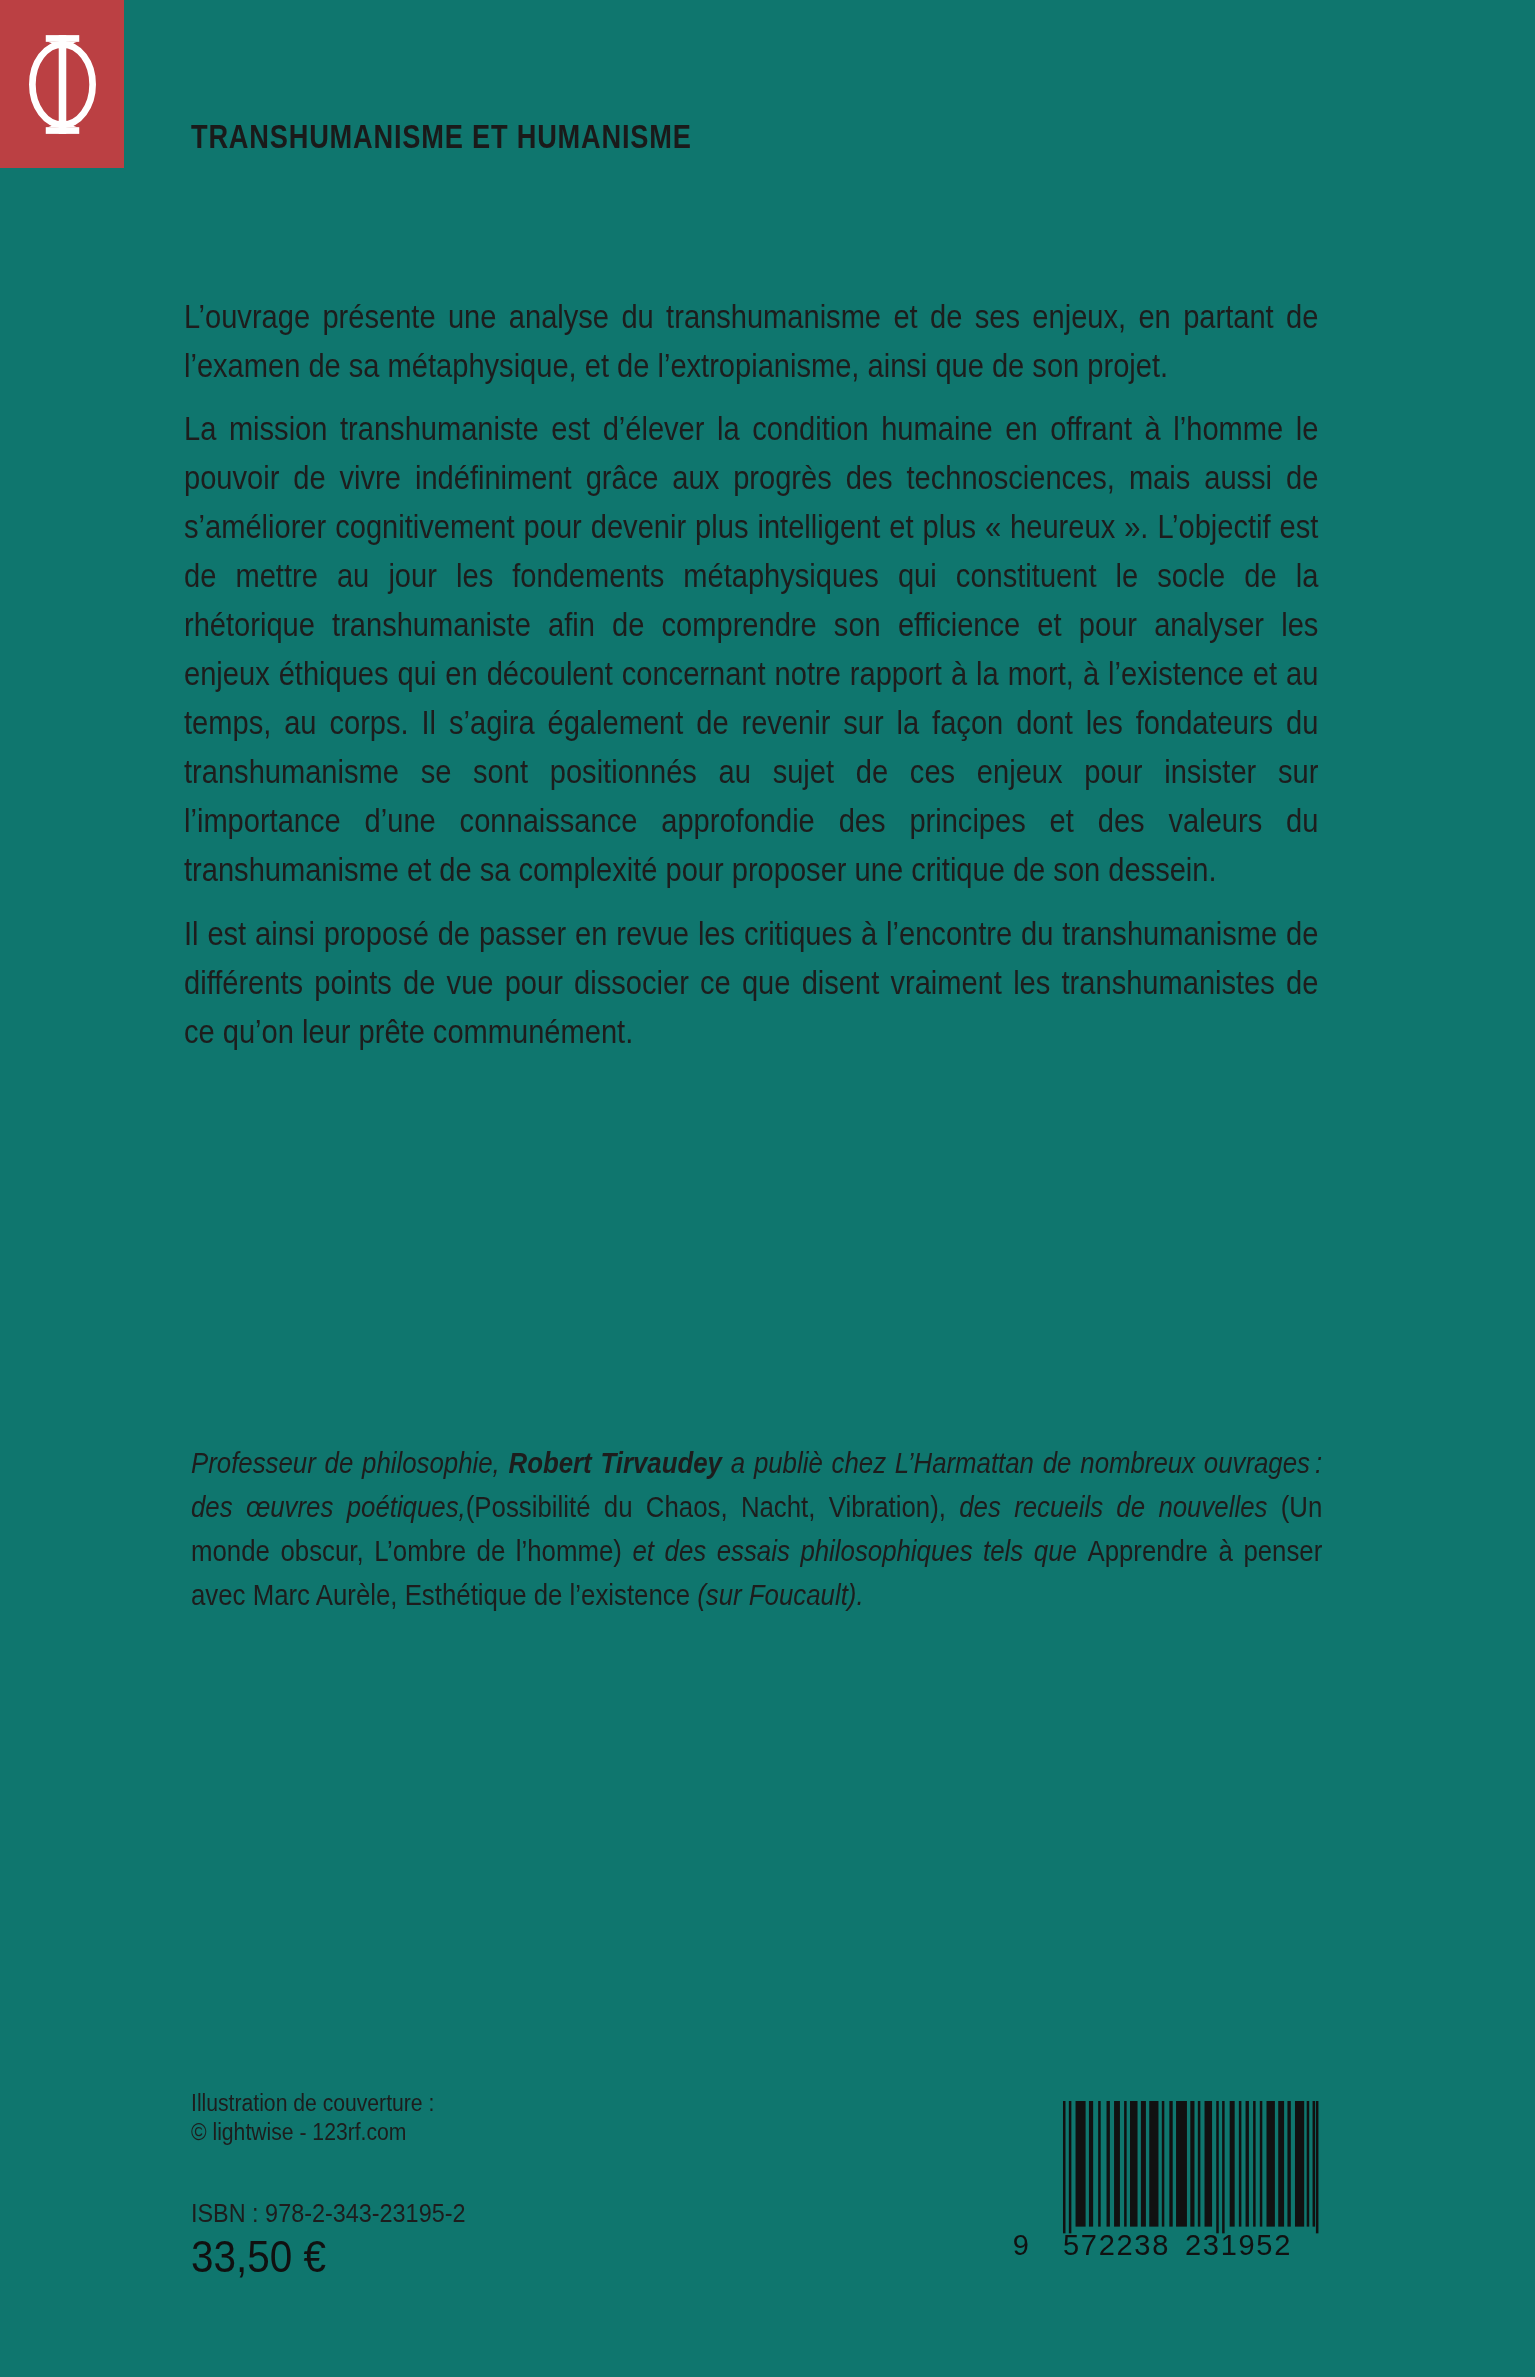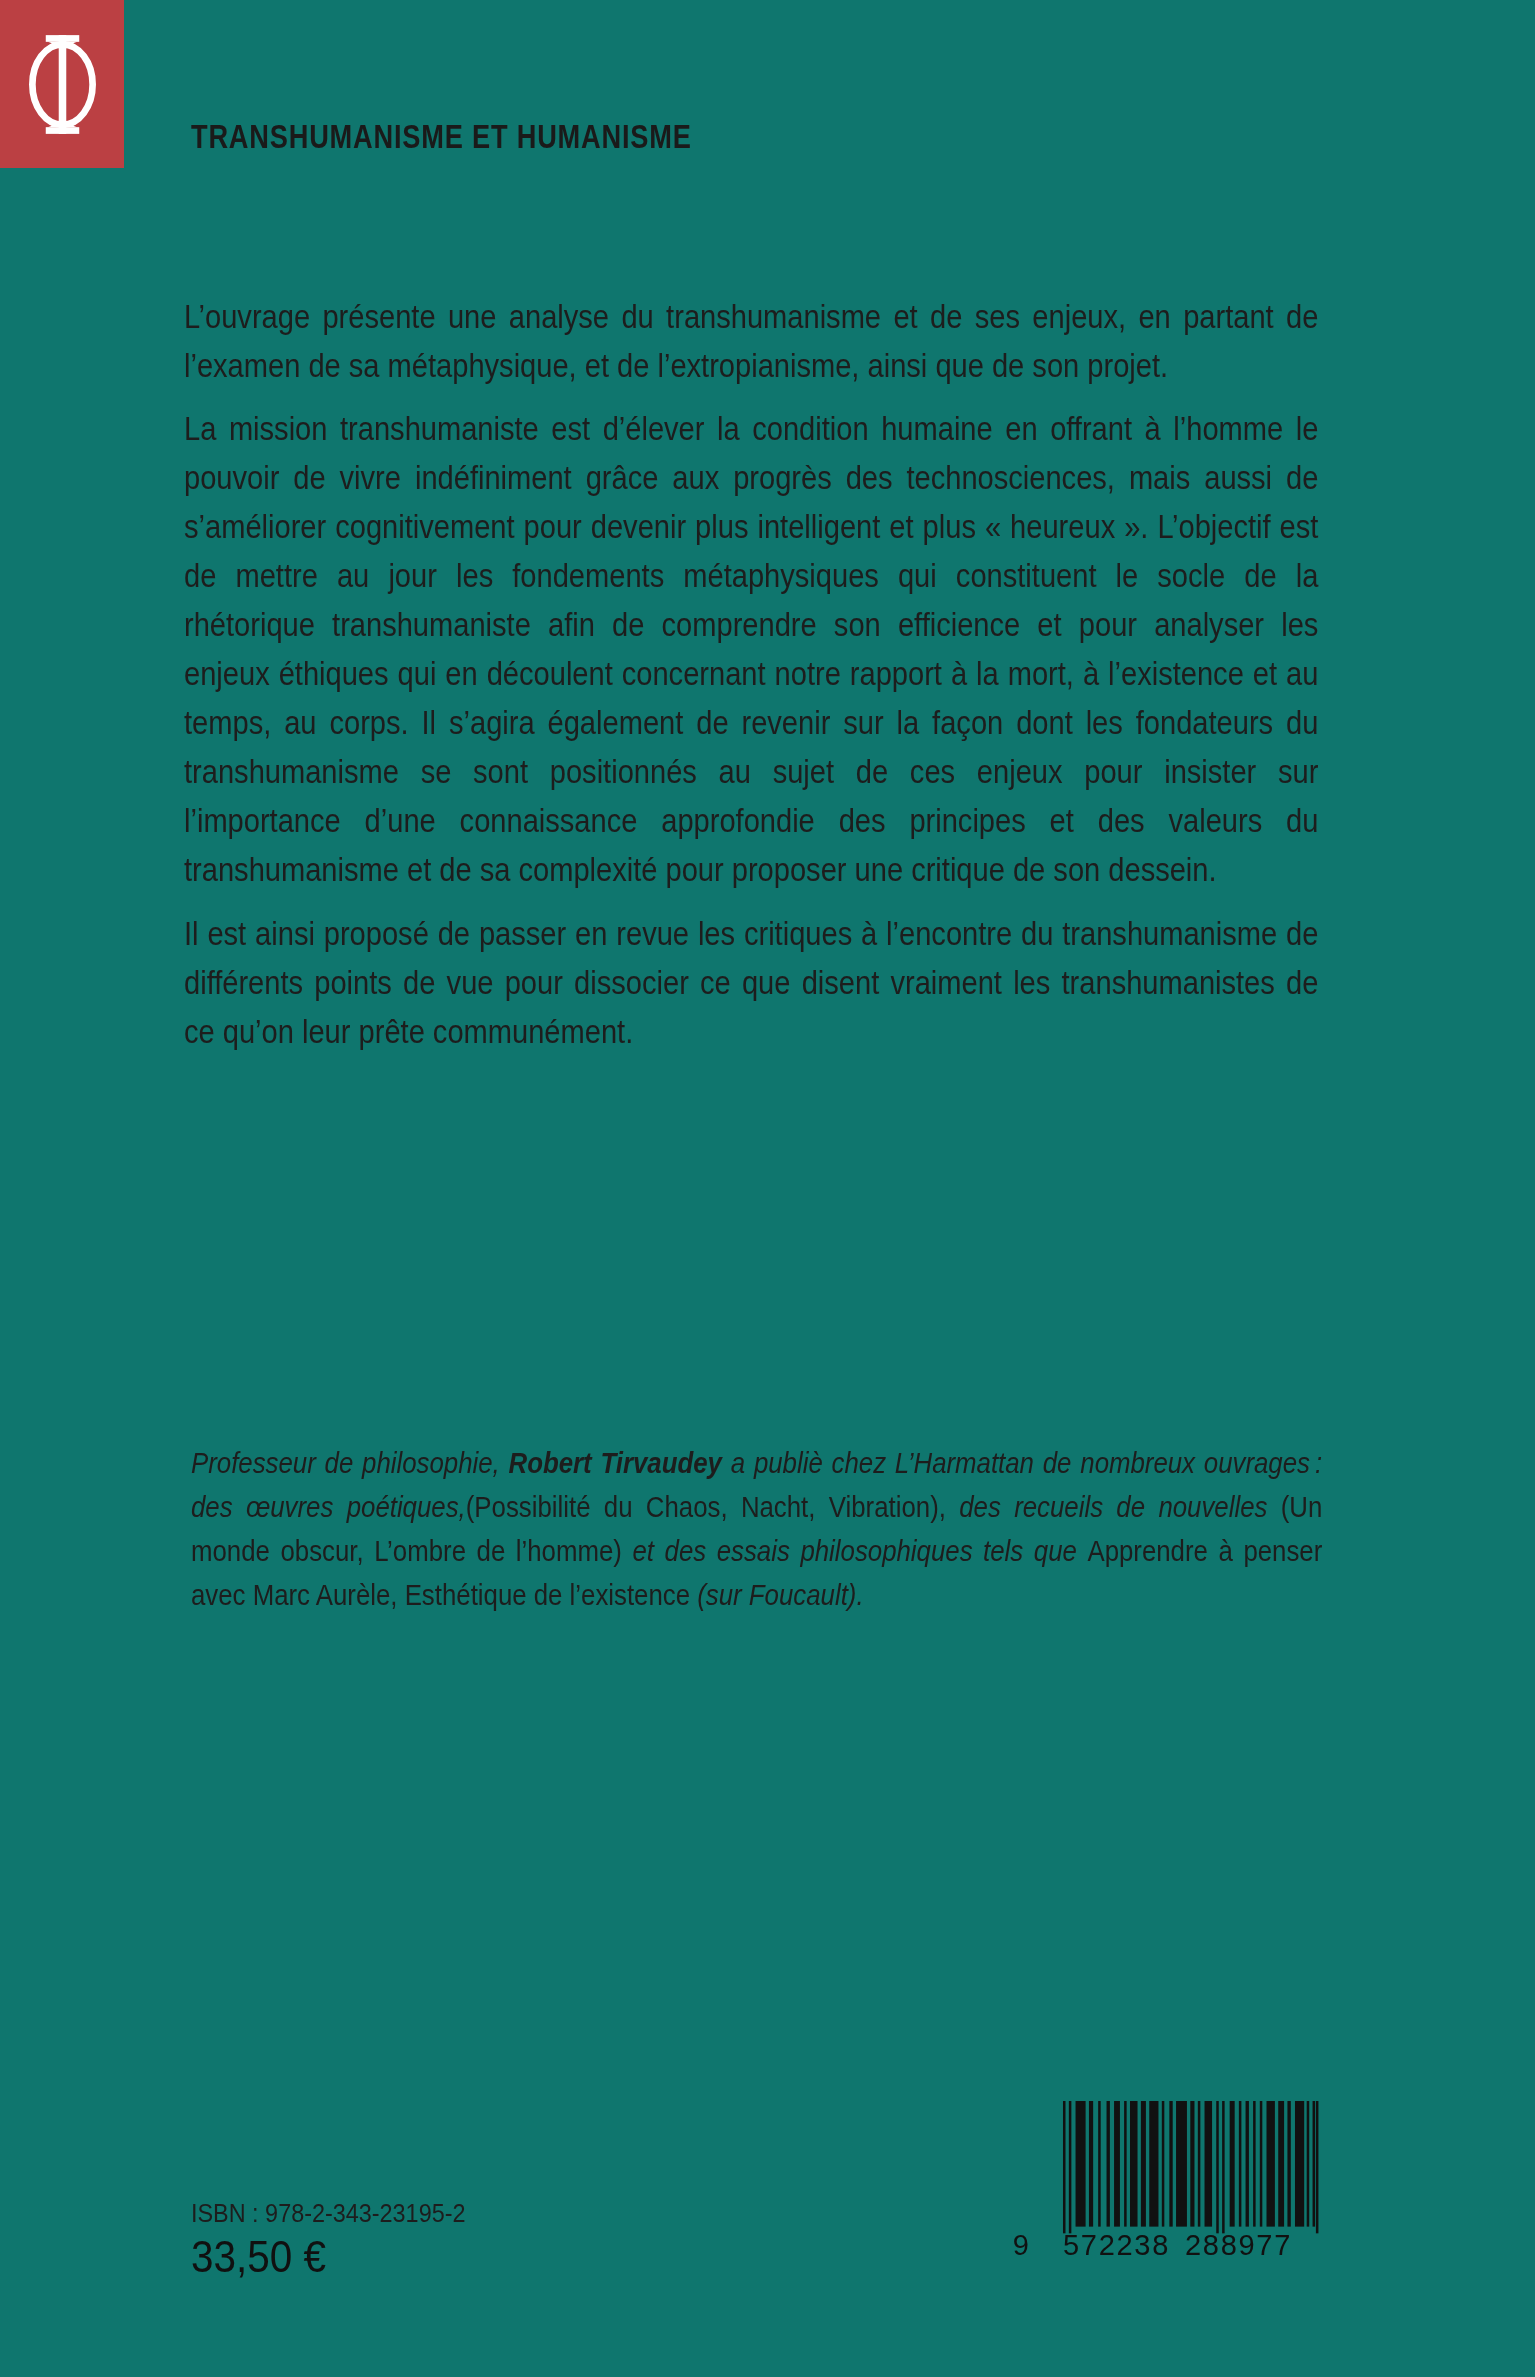--- a/index.html
+++ b/index.html
@@ -211,20 +211,24 @@
   <div class="body-col">
     <p class="para">L’ouvrage présente une analyse du transhumanisme et de ses enjeux, en partant de l’examen de sa métaphysique, et de l’extropianisme, ainsi que de son projet.</p>
     <p class="para">La mission transhumaniste est d’élever la condition humaine en offrant à l’homme le pouvoir de vivre indéfiniment grâce aux progrès des technosciences, mais aussi de s’améliorer cognitivement pour devenir plus intelligent et plus « heureux ». L’objectif est de mettre au jour les fondements métaphysiques qui constituent le socle de la rhétorique transhumaniste afin de comprendre son efficience et pour analyser les enjeux éthiques qui en découlent concernant notre rapport à la mort, à l’existence et au temps, au corps. Il s’agira également de revenir sur la façon dont les fondateurs du transhumanisme se sont positionnés au sujet de ces enjeux pour insister sur l’importance d’une connaissance approfondie des principes et des valeurs du transhumanisme et de sa complexité pour proposer une critique de son dessein.</p>
     <p class="para">Il est ainsi proposé de passer en revue les critiques à l’encontre du transhumanisme de différents points de vue pour dissocier ce que disent vraiment les transhumanistes de ce qu’on leur prête communément.</p>
   </div>
 
   <div class="bio">
     <p><span>Professeur de philosophie, </span><span class="bold-name">Robert Tirvaudey</span><span> a publiè chez L’Harmattan de nombreux ouvrages : des œuvres poétiques,</span><span class="upright">(Possibilité du Chaos, Nacht, Vibration),</span><span> des recueils de nouvelles </span><span class="upright">(Un monde obscur, L’ombre de l’homme)</span><span> et des essais philosophiques tels que </span><span class="upright">Apprendre à penser avec Marc Aurèle, Esthétique de l’existence </span><span>(sur Foucault).</span></p>
   </div>
 
+  <div class="credits">
+    <div class="credits-line">Illustration de couverture :</div>
+    <div class="credits-line">© lightwise - 123rf.com</div>
+  </div>
 
   <div class="isbn">ISBN : 978-2-343-23195-2</div>
 
   <div class="price">33,50 €</div>
 
   <div class="barcode-wrap">
     <svg class="barcode-svg" width="310" height="134" viewBox="0 0 370 160" aria-hidden="true">
       <g fill="#111111">
 
         <rect x="62" y="0" width="3" height="158"></rect>
@@ -260,18 +264,18 @@
         <rect x="339" y="0" width="11" height="150"></rect>
         <rect x="353" y="0" width="3" height="150"></rect>
         <rect x="360" y="0" width="3" height="150"></rect>
 
         <rect x="364" y="0" width="3" height="158"></rect>
       </g>
     </svg>
     <div class="barcode-digits">
       <span class="bc-d-lead">9</span>
       <span class="bc-d-left">572238</span>
-      <span class="bc-d-right">288977</span>
+      <span class="bc-d-right">231952</span>
     </div>
   </div>
 
 </div>
 
 
 </body></html>

